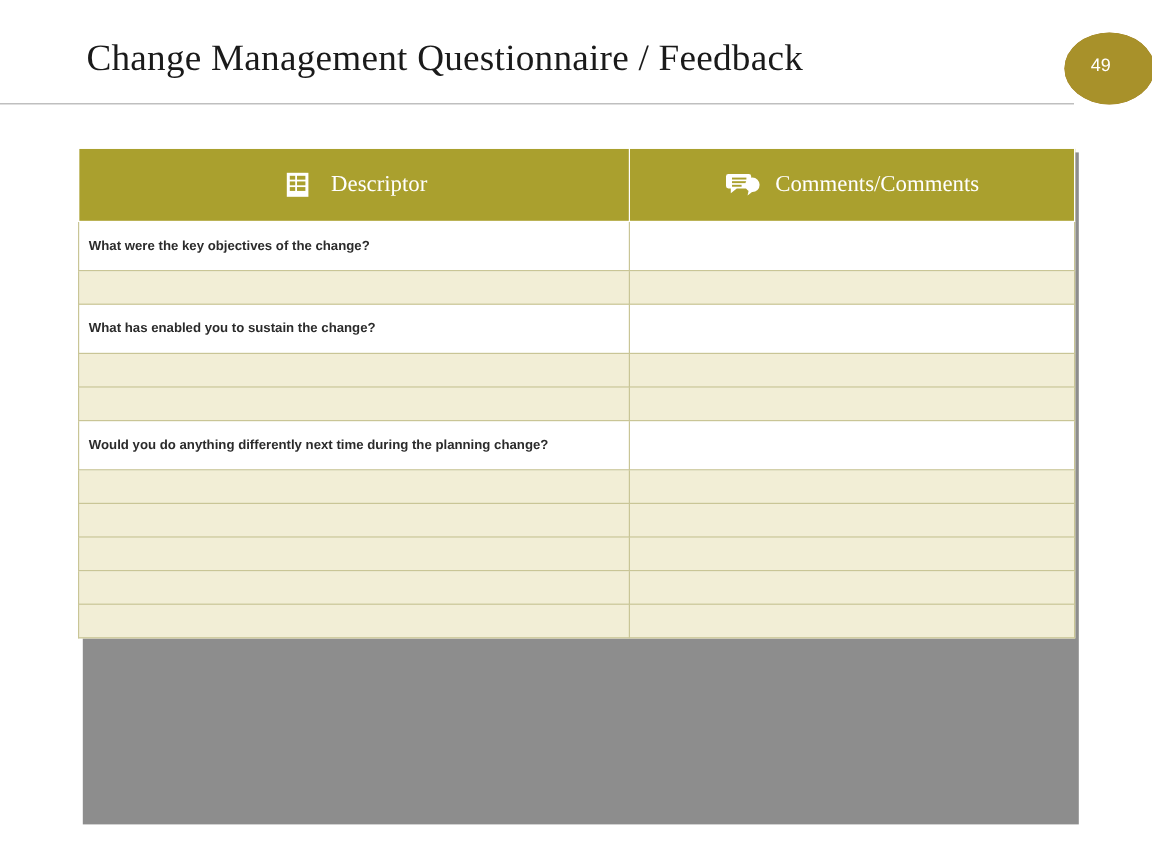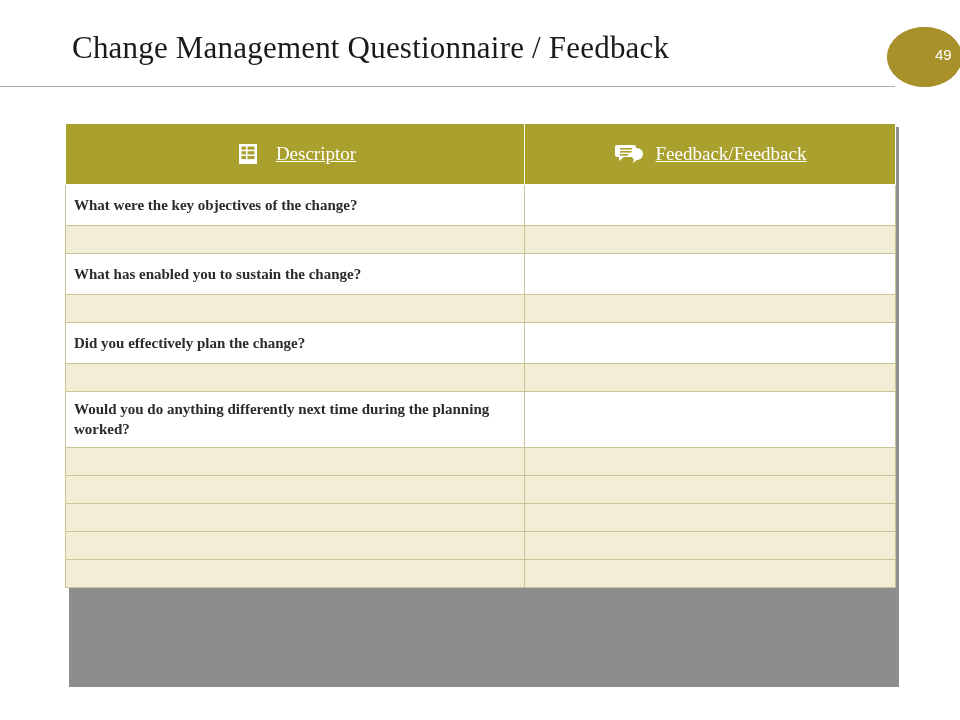--- a/index.html
+++ b/index.html
@@ -66,21 +66,20 @@
     border-radius: 50%;
     background: #a8912a;
   }
   .slide-number-text {
     position: absolute;
     left: 22px;
     top: 19px;
     font-family: "Liberation Sans", sans-serif;
     font-size: 15px;
     color: #ffffff;
-    margin-left: 26px;
   }
 
   
   .table-wrap {
     position: absolute;
     left: 65px;
     top: 123px;
     width: 830px;
   }
   .shadow-bar {
@@ -114,41 +113,39 @@
     display: flex;
     align-items: center;
     justify-content: center;
     gap: 14px;
   }
   .th-label {
     font-family: "Liberation Serif", serif;
     font-size: 19px;
     color: #ffffff;
     font-weight: normal;
-    text-decoration: underline;
   }
   .hdr-icon {
     display: inline-block;
     width: 28px;
     height: 28px;
     line-height: 0;
   }
 
   tbody td {
     border: 1px solid #c9c596;
     padding: 0;
     vertical-align: middle;
   }
   td.q-cell {
     padding: 7px 8px 7px 8px;
-    font-size: 15px;
+    font-size: 11px;
     font-weight: bold;
     color: #2b2b2b;
     line-height: 1.35;
-    font-family: Liberation Serif, serif;
   }
   tr.row-q td { background: #ffffff; height: 26px; }
   tr.row-gap td { background: #f2eed6; height: 27px; }
   tr.row-q td.a-cell,
   tr.row-gap td.a-cell {
     
   }
 </style>
 </head>
 <body>
@@ -194,21 +191,21 @@
               <span class="hdr-icon">
                 <svg width="30" height="28" viewBox="0 0 30 28">
                   <path d="M3 5 h17 a2 2 0 0 1 2 2 v8 a2 2 0 0 1 -2 2 h-10 l-5 4 v-4 h-2 a2 2 0 0 1 -2 -2 v-8 a2 2 0 0 1 2 -2 z" fill="#ffffff"></path>
                   <rect x="6" y="8" width="12" height="1.6" fill="#aaa02e"></rect>
                   <rect x="6" y="11" width="12" height="1.6" fill="#aaa02e"></rect>
                   <rect x="6" y="14" width="8" height="1.6" fill="#aaa02e"></rect>
                   <circle cx="23" cy="14" r="6" fill="#ffffff"></circle>
                   <path d="M20 18 l-1 5 l5 -4 z" fill="#ffffff"></path>
                 </svg>
               </span>
-              <span class="th-label">Feedback/Feedback</span>
+              <span class="th-label">Comments/Comments</span>
             </div>
           </th>
         </tr>
       </thead>
       <tbody>
         <tr class="row-q">
           <td class="q-cell">What were the key objectives of the change?</td>
           <td class="a-cell"></td>
         </tr>
         <tr class="row-gap">
@@ -218,31 +215,27 @@
 
         <tr class="row-q">
           <td class="q-cell">What has enabled you to sustain  the change?</td>
           <td class="a-cell"></td>
         </tr>
         <tr class="row-gap">
           <td></td>
           <td></td>
         </tr>
 
+        <tr class="row-gap">
+          <td></td>
+          <td></td>
+        </tr>
+
         <tr class="row-q">
-          <td class="q-cell">Did you effectively plan the change?</td>
-          <td class="a-cell"></td>
-        </tr>
-        <tr class="row-gap">
-          <td></td>
-          <td></td>
-        </tr>
-
-        <tr class="row-q">
-          <td class="q-cell">Would you do anything differently next time during the planning worked?</td>
+          <td class="q-cell">Would you do anything differently next time during the planning change?</td>
           <td class="a-cell"></td>
         </tr>
         <tr class="row-gap">
           <td></td>
           <td></td>
         </tr>
 
         <tr class="row-gap">
           <td></td>
           <td></td>

